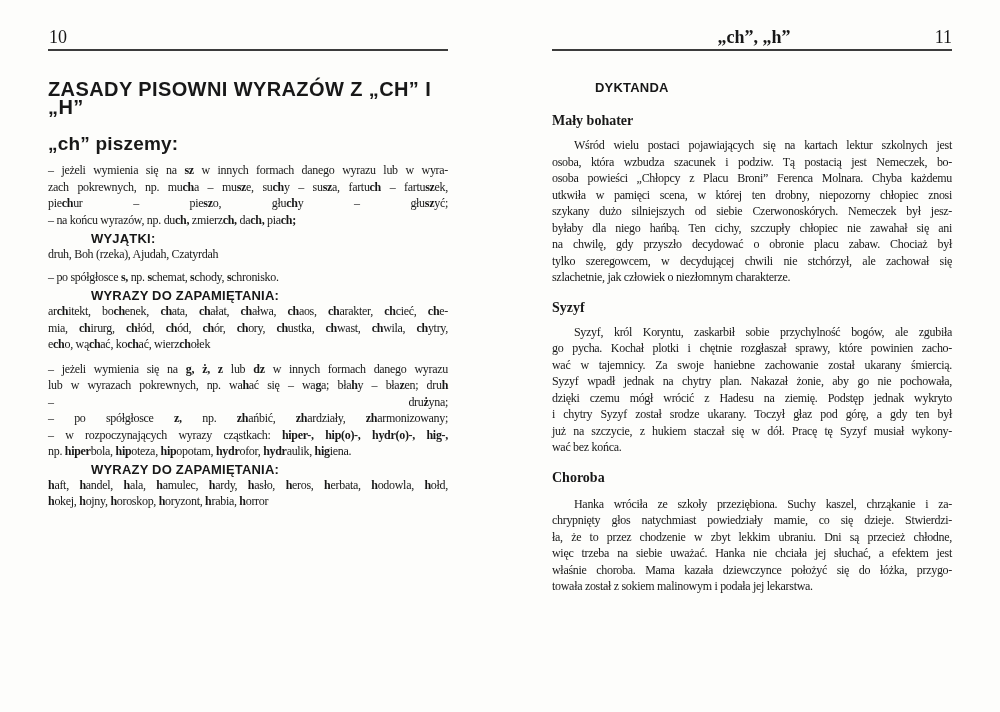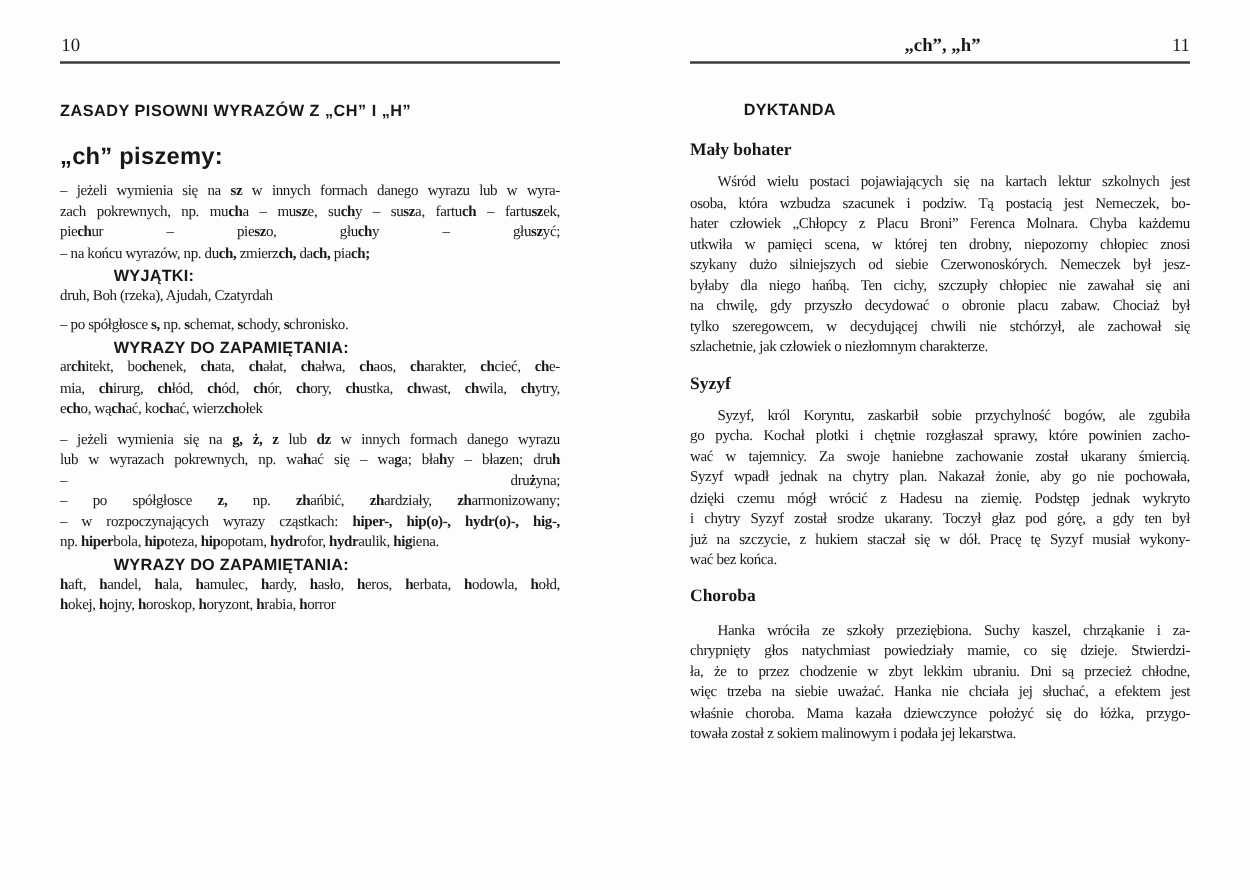--- a/index.html
+++ b/index.html
@@ -9,31 +9,31 @@
     color:#181818;
     font-family:"Liberation Serif", serif;
     position:relative;
     overflow:hidden;
   }
   .spread { position:absolute; inset:0; }
   .page { position:absolute; top:28px; width:400px; }
   .page-left  { left:48px; }
   .page-right { left:552px; }
 
-  .page-header { position:relative; height:24px; font-size:15px; }
+  .page-header { position:relative; height:24px; font-size:18px; }
   .folio { position:absolute; top:1px; line-height:16px; }
   .folio-left  { left:1px; }
   .folio-right { right:0; }
   .running-head { position:absolute; left:4px; right:0; top:1px; text-align:center; font-weight:bold; line-height:16px; }
   .header-rule { position:absolute; left:0; right:0; top:21px; height:2px; background:#3c3c3c; }
 
   .title {
     margin-top:28px;
     font-family:"Liberation Sans", sans-serif;
-    font-weight:bold; font-size:13px; letter-spacing:.4px; line-height:18px;
+    font-weight:bold; font-size:20px; letter-spacing:.4px; line-height:18px;
   }
   .subhead {
     font-family:"Liberation Sans", sans-serif;
     font-weight:bold; font-size:19px; letter-spacing:.2px; line-height:18px;
   }
   .minihead {
     font-family:"Liberation Sans", sans-serif;
     font-weight:bold; font-size:13px; letter-spacing:.2px; line-height:15px;padding-left:43px;
   }
   .dict-title { font-weight:bold; font-size:14px; line-height:17px; }
@@ -114,21 +114,21 @@
       <div class="header-rule"></div>
     </div>
 
     <div class="minihead" style="margin-top:28px">DYKTANDA</div>
 
     <div>
       <div class="dict-title" style="margin-top:17px">Mały bohater</div>
       <div class="para indent" style="margin-top:8px">
           <div class="line first">Wśród wielu postaci pojawiających się na kartach lektur szkolnych jest</div>
           <div class="line">osoba, która wzbudza szacunek i podziw. Tą postacią jest Nemeczek, bo-</div>
-          <div class="line">hater człowiek „Chłopcy z Placu Broni” Ferenca Molnara. Chyba każdemu</div>
+          <div class="line">osoba powieści „Chłopcy z Placu Broni” Ferenca Molnara. Chyba każdemu</div>
           <div class="line">utkwiła w pamięci scena, w której ten drobny, niepozorny chłopiec znosi</div>
           <div class="line">szykany dużo silniejszych od siebie Czerwonoskórych. Nemeczek był jesz-</div>
           <div class="line">byłaby dla niego hańbą. Ten cichy, szczupły chłopiec nie zawahał się ani</div>
           <div class="line">na chwilę, gdy przyszło decydować o obronie placu zabaw. Chociaż był</div>
           <div class="line">tylko szeregowcem, w decydującej chwili nie stchórzył, ale zachował się</div>
           <div class="line last">szlachetnie, jak człowiek o niezłomnym charakterze.</div>
         </div>
     </div>
 
     <div>

